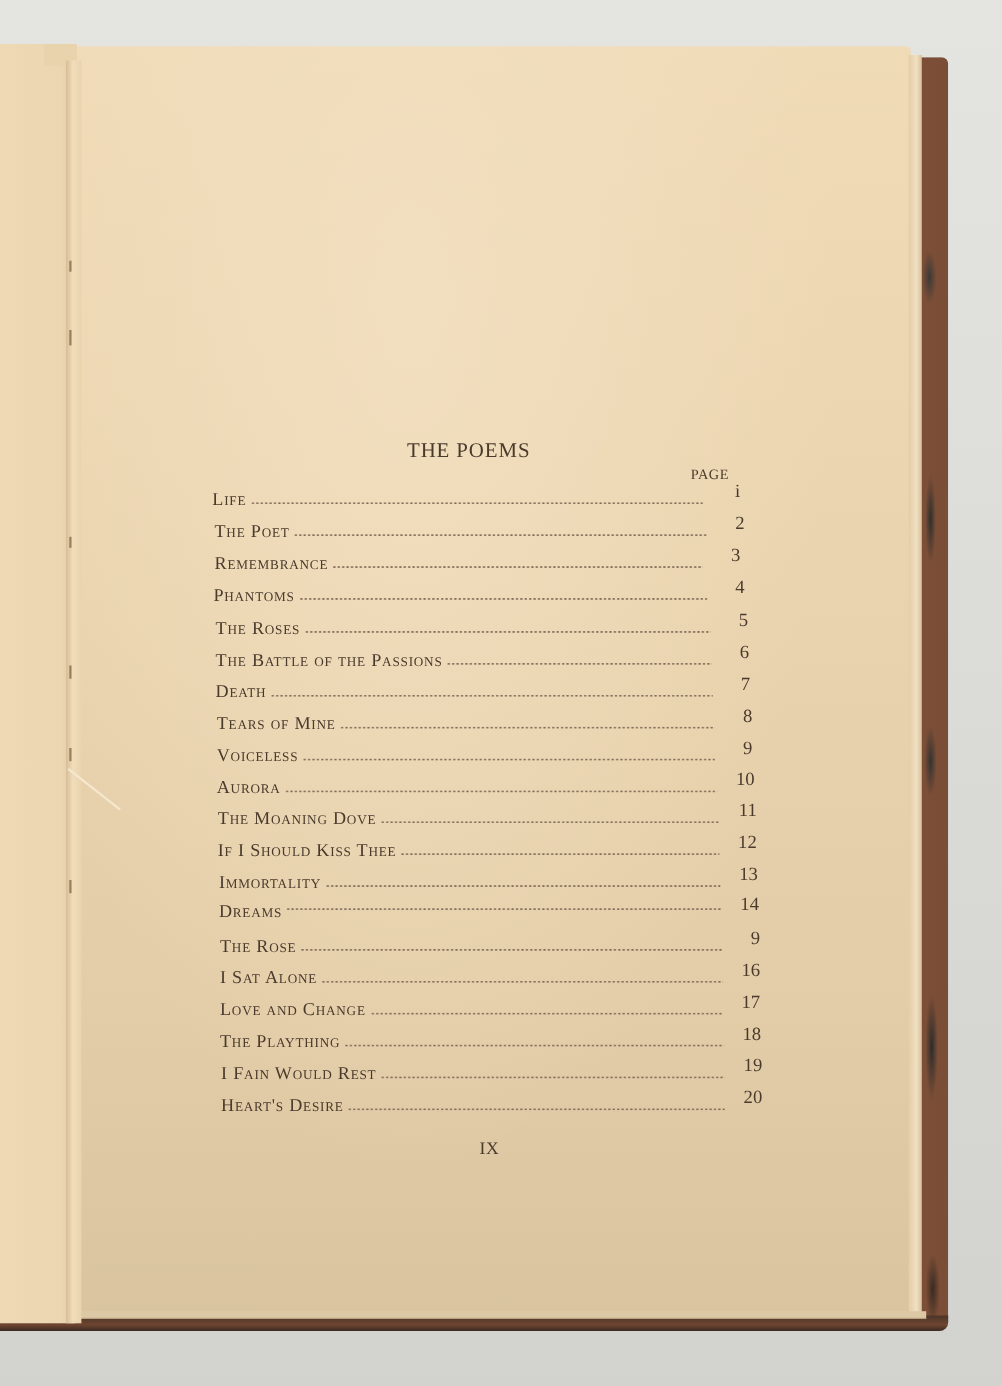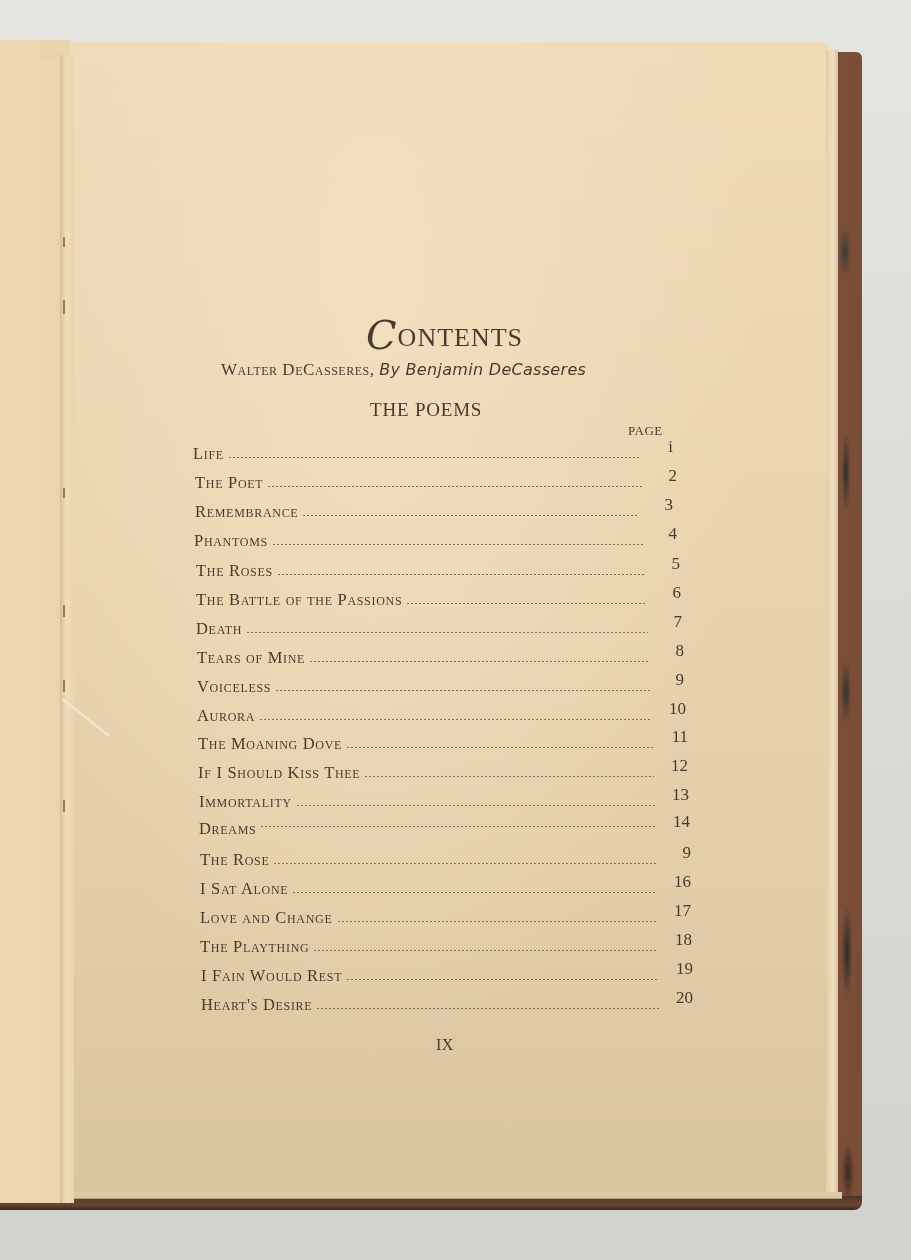--- a/index.html
+++ b/index.html
@@ -119,26 +119,21 @@
 <div class="gutter"></div>
 <div class="stitch" style="top:237px;height:10px"></div>
 <div class="stitch" style="top:300px;height:14px"></div>
 <div class="stitch" style="top:488px;height:10px"></div>
 <div class="stitch" style="top:605px;height:12px"></div>
 <div class="stitch" style="top:680px;height:12px"></div>
 <div class="stitch" style="top:800px;height:12px"></div>
 <div class="thread"></div>
 
 <div class="content">
-  <div class="title"><span class="drop">C</span><span>ONTENTS</span></div>
-
-  <div class="introduction">
-    <span class="sc">Walter DeCasseres,</span>
-    <span class="it">By Benjamin DeCasseres</span>
-  </div>
+
 
   <div class="section-heading">THE POEMS</div>
   <div class="page-col-label">PAGE</div>
 
   <div class="toc" id="toc">
       <div class="toc-row" style="top: 0px; left: 0px; width: 480px;">
         <span class="toc-title">Life</span>
         <span class="toc-leader"></span>
         <span class="toc-page">i</span>
       </div>

